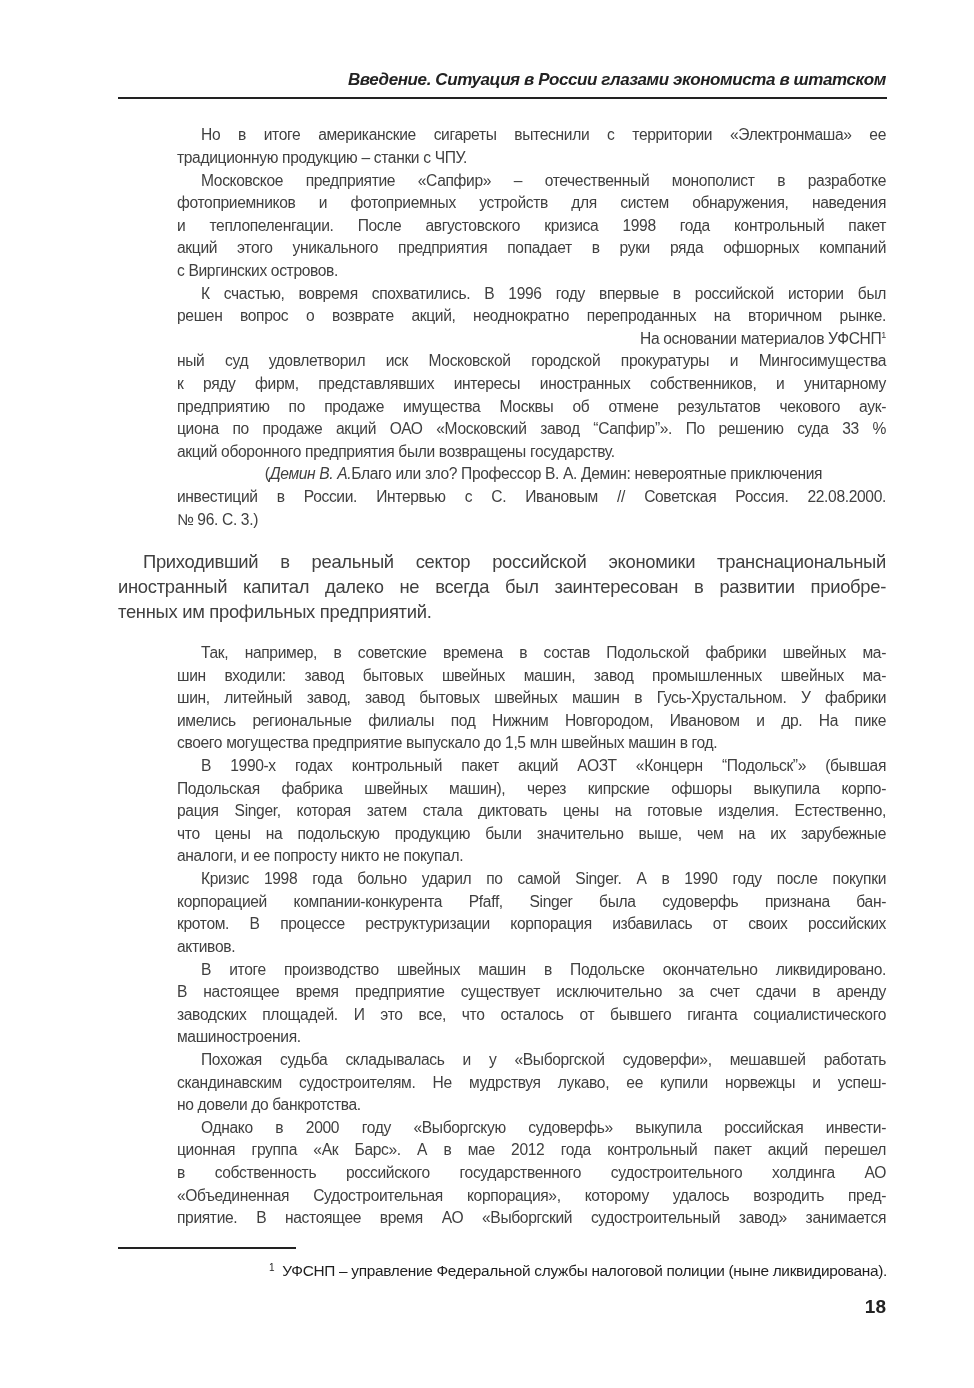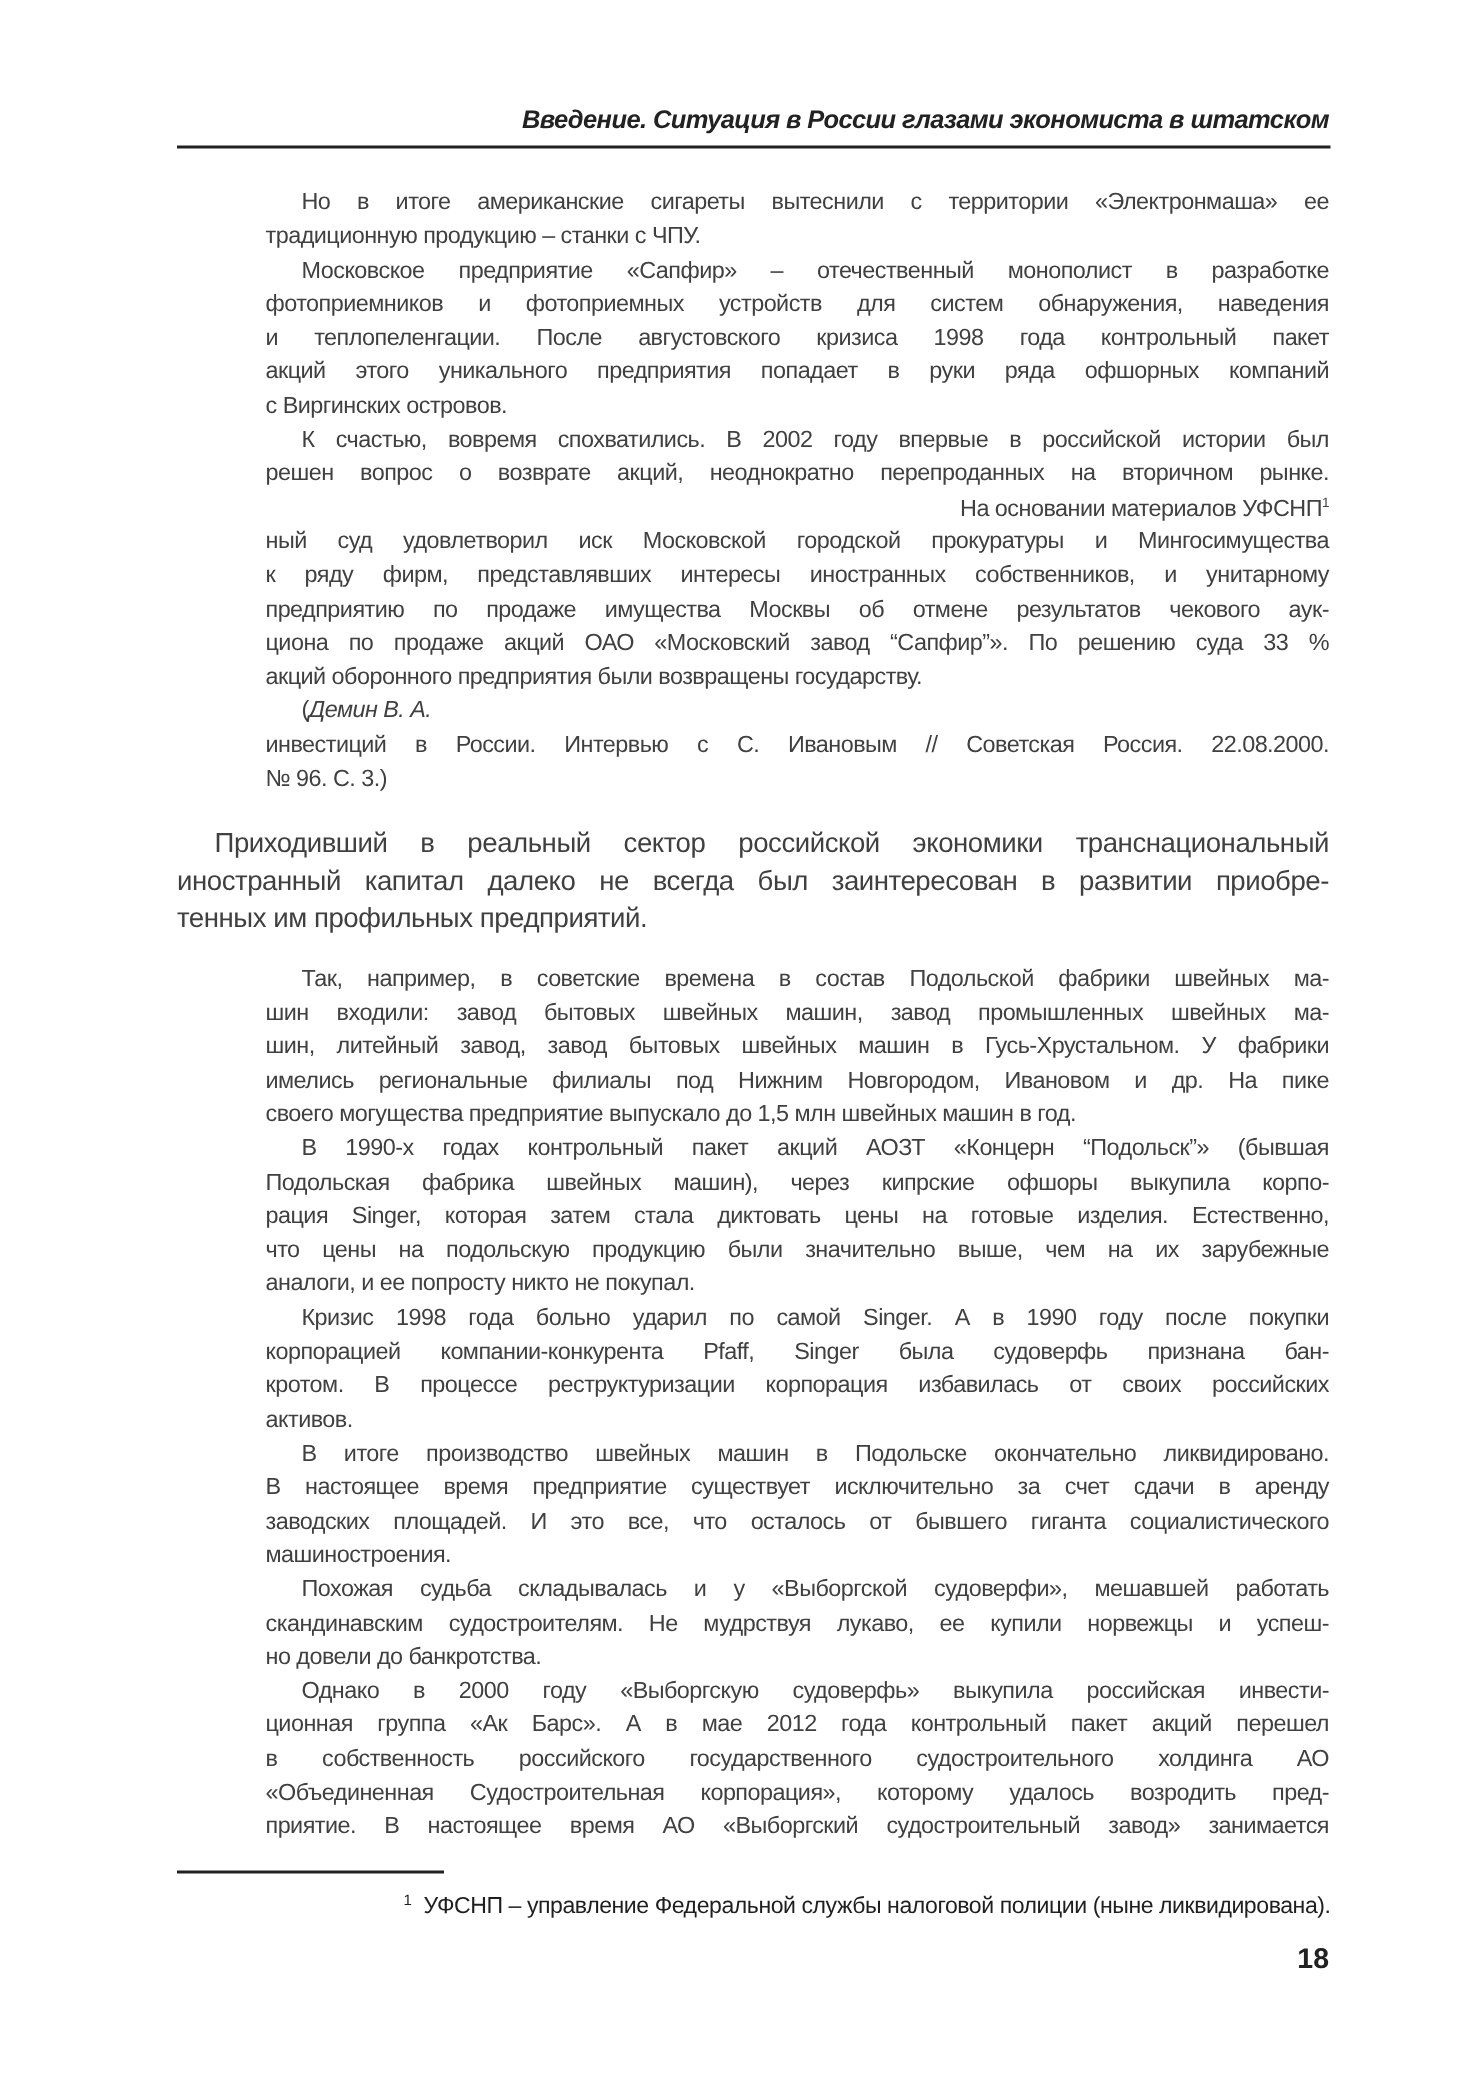--- a/index.html
+++ b/index.html
@@ -30,32 +30,33 @@
 <div class="head-rule"></div>
 
 <div class="block quote">
   <div class="line j" style="left:201px;width:685px;top:126px">Но в итоге американские сигареты вытеснили с территории «Электронмаша» ее</div>
   <div class="line" style="left:177px;top:149px">традиционную продукцию – станки с ЧПУ.</div>
   <div class="line j" style="left:201px;width:685px;top:172px">Московское предприятие «Сапфир» – отечественный монополист в разработке</div>
   <div class="line j" style="left:177px;width:709px;top:194px">фотоприемников и фотоприемных устройств для систем обнаружения, наведения</div>
   <div class="line j" style="left:177px;width:709px;top:217px">и теплопеленгации. После августовского кризиса 1998 года контрольный пакет</div>
   <div class="line j" style="left:177px;width:709px;top:239px">акций этого уникального предприятия попадает в руки ряда офшорных компаний</div>
   <div class="line" style="left:177px;top:262px">с Виргинских островов.</div>
-  <div class="line j" style="left:201px;width:685px;top:285px">К счастью, вовремя спохватились. В 2002 году впервые в российской истории был</div>
+  <div class="line j" style="left:201px;width:685px;top:285px">К счастью, вовремя спохватились. В 1996 году впервые в российской истории был</div>
   <div class="line j" style="left:177px;width:709px;top:307px">решен вопрос о возврате акций, неоднократно перепроданных на вторичном рынке.</div>
   <div class="line" style="left:177px;width:709px;top:330px;display:flex;justify-content:flex-end">
     <span><span>На основании материалов УФСНП</span><sup>1</sup></span>
   </div>
   <div class="line j" style="left:177px;width:709px;top:352px">ный суд удовлетворил иск Московской городской прокуратуры и Мингосимущества</div>
   <div class="line j" style="left:177px;width:709px;top:375px">к ряду фирм, представлявших интересы иностранных собственников, и унитарному</div>
   <div class="line j" style="left:177px;width:709px;top:398px">предприятию по продаже имущества Москвы об отмене результатов чекового аук-</div>
   <div class="line j" style="left:177px;width:709px;top:420px">циона по продаже акций ОАО «Московский завод “Сапфир”». По решению суда 33 %</div>
   <div class="line" style="left:177px;top:443px">акций оборонного предприятия были возвращены государству.</div>
-  <div class="line" style="left:201px;width:685px;top:465px;display:flex;justify-content:space-between">
+  <div class="line" style="left:201px;width:685px;top:465px;display:flex;justify-content:center">
     <span><span>(</span><span class="it">Демин В. А.</span></span>
+    <span>Благо или зло? Профессор В. А. Демин: невероятные приключения</span>
   </div>
   <div class="line j" style="left:177px;width:709px;top:488px">инвестиций в России. Интервью с С. Ивановым // Советская Россия. 22.08.2000.</div>
   <div class="line" style="left:177px;top:511px">№ 96. С. 3.)</div>
 </div>
 
 <div class="block main">
   <div class="line j" style="left:143px;width:743px;top:551px">Приходивший в реальный сектор российской экономики транснациональный</div>
   <div class="line j" style="left:118px;width:768px;top:576px">иностранный капитал далеко не всегда был заинтересован в развитии приобре-</div>
   <div class="line" style="left:118px;top:601px">тенных им профильных предприятий.</div>
 </div>

